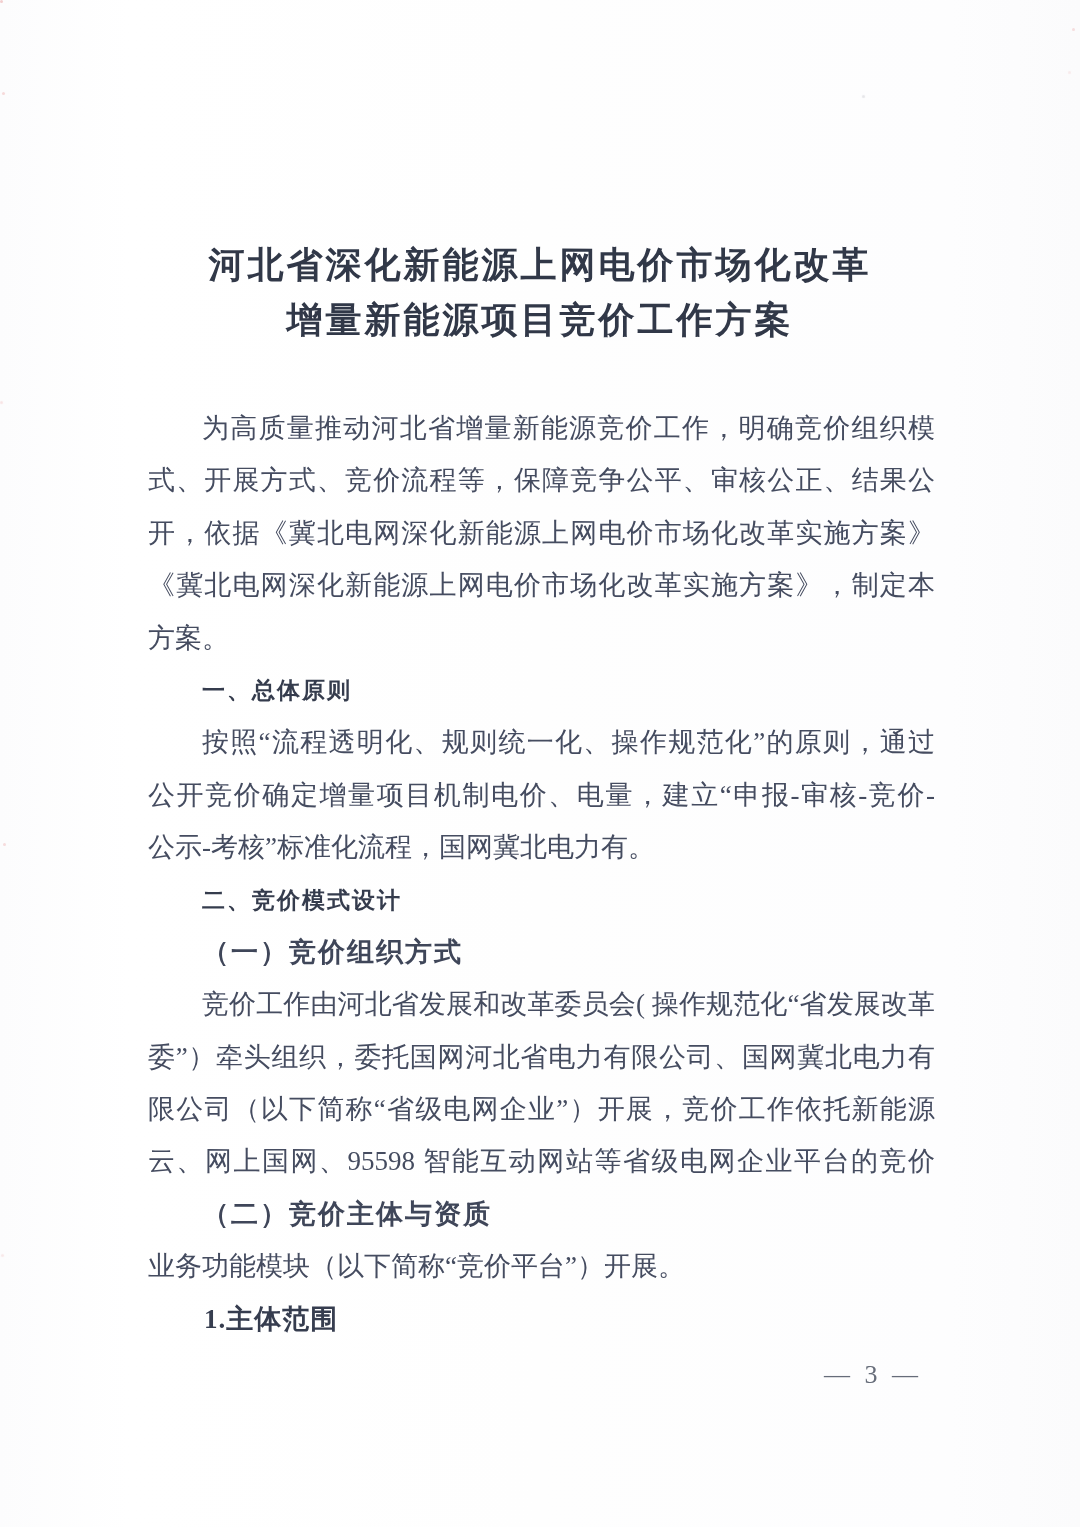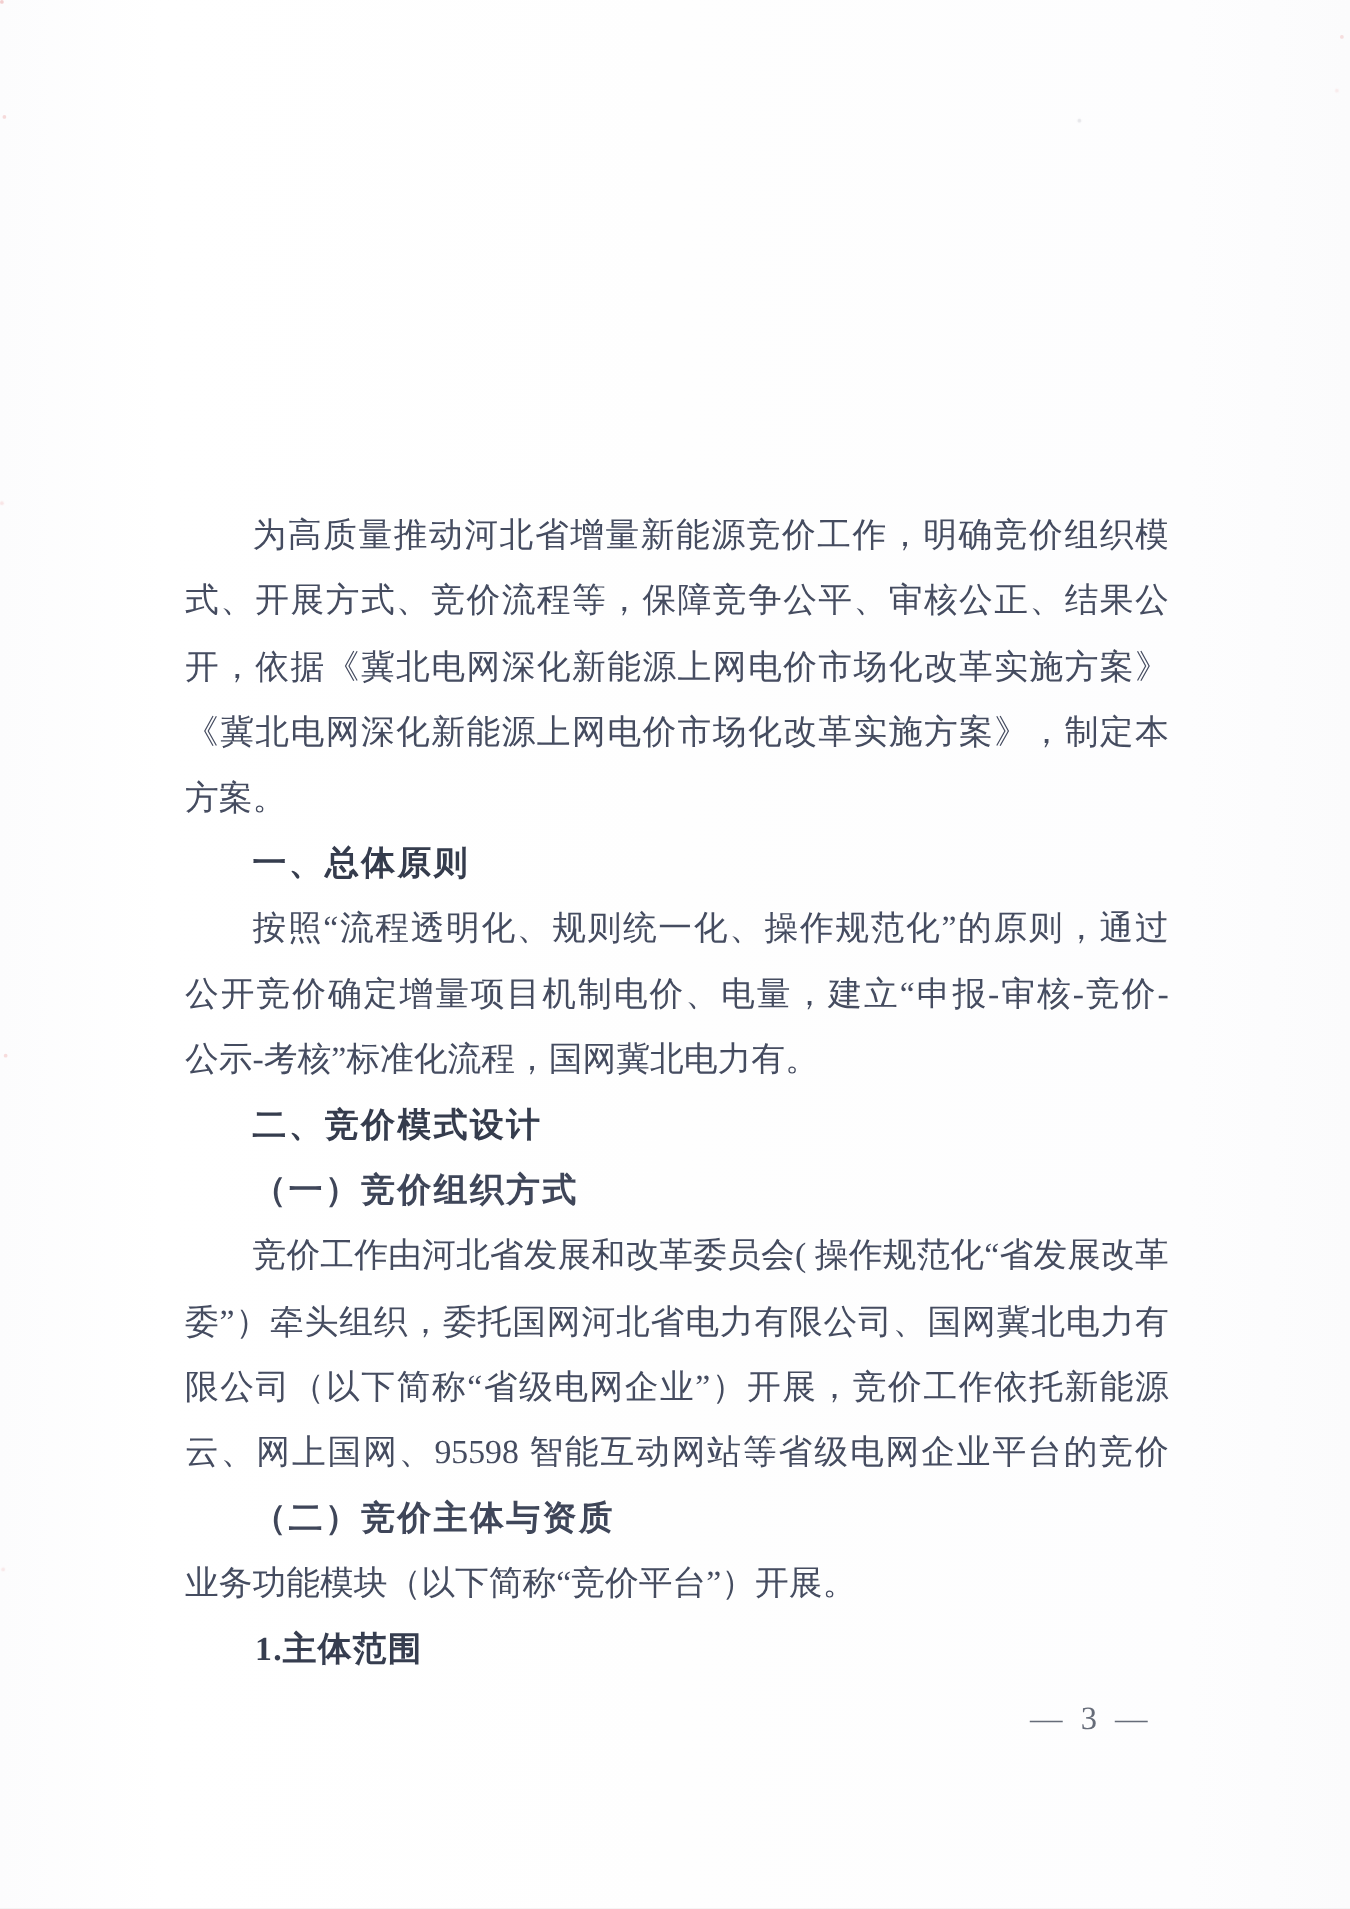--- a/index.html
+++ b/index.html
@@ -15,22 +15,22 @@
     font-size:36px; line-height:55px; font-weight:700; letter-spacing:3px;
   }
   .body-col {
     position:absolute; left:148px; top:402px; width:787px;
     color:#454c60; font-size:27px; line-height:52.4px; font-weight:400;
   }
   .ln { height:52.4px; overflow:visible; }
   .j { text-align:justify; text-align-last:justify; }
   .ind { padding-left:54px; }
   .h1 {
-    font-family:Liberation Serif, serif;
-    font-weight:700; color:#353c4d; font-size:27px; padding-left:54px;
+    font-family:Liberation Sans, sans-serif;
+    font-weight:700; color:#353c4d; font-size:23px; padding-left:54px;
     letter-spacing:2px;
   }
   .h2 { font-weight:600; color:#3f4659; padding-left:54px; letter-spacing:2px; }
   .h3 { font-weight:700; color:#363d4f; padding-left:56px; letter-spacing:1px; }
   .footer {
     position:absolute; top:1360px; right:158px;
     color:#666c79; font-size:26px; line-height:30px; letter-spacing:4px;
   }
   
   .speck {
@@ -45,20 +45,22 @@
                 862px 95px 1px rgba(160,160,170,.25);
   }
 </style>
 </head>
 <body>
 
 <div class="page">
   <div class="speck"></div>
 
   <div class="title-block">
+    <div>河北省深化新能源上网电价市场化改革</div>
+    <div>增量新能源项目竞价工作方案</div>
   </div>
 
   <div class="body-col">
     <div class="ln j ind">为高质量推动河北省增量新能源竞价工作，明确竞价组织模</div>
     <div class="ln j">式、开展方式、竞价流程等，保障竞争公平、审核公正、结果公</div>
     <div class="ln j">开，依据《冀北电网深化新能源上网电价市场化改革实施方案》</div>
     <div class="ln j">《冀北电网深化新能源上网电价市场化改革实施方案》，制定本</div>
     <div class="ln">方案。</div>
 
     <div class="ln h1">一、总体原则</div>

